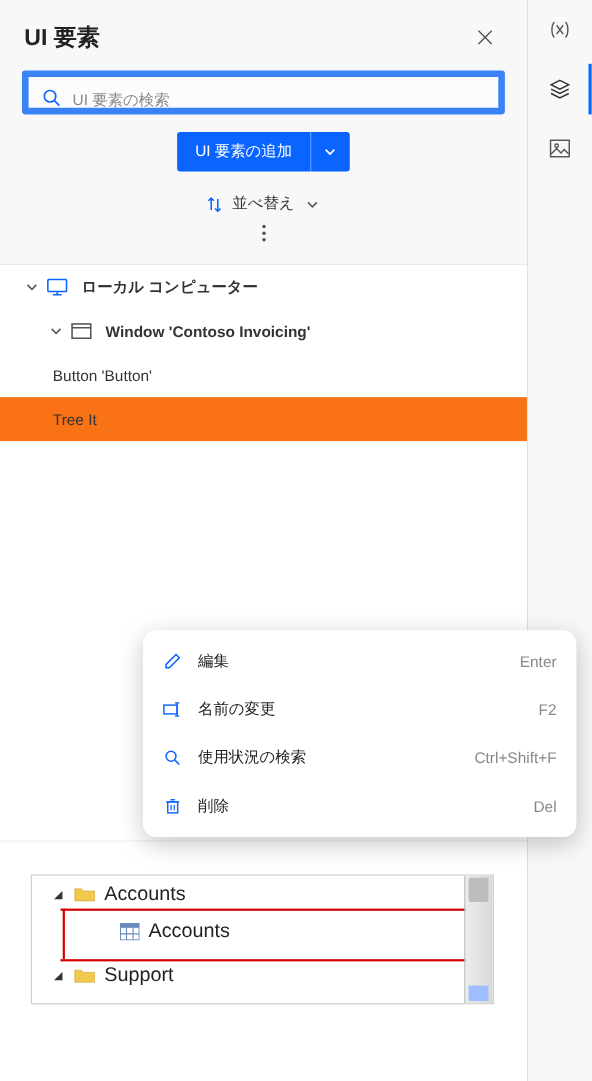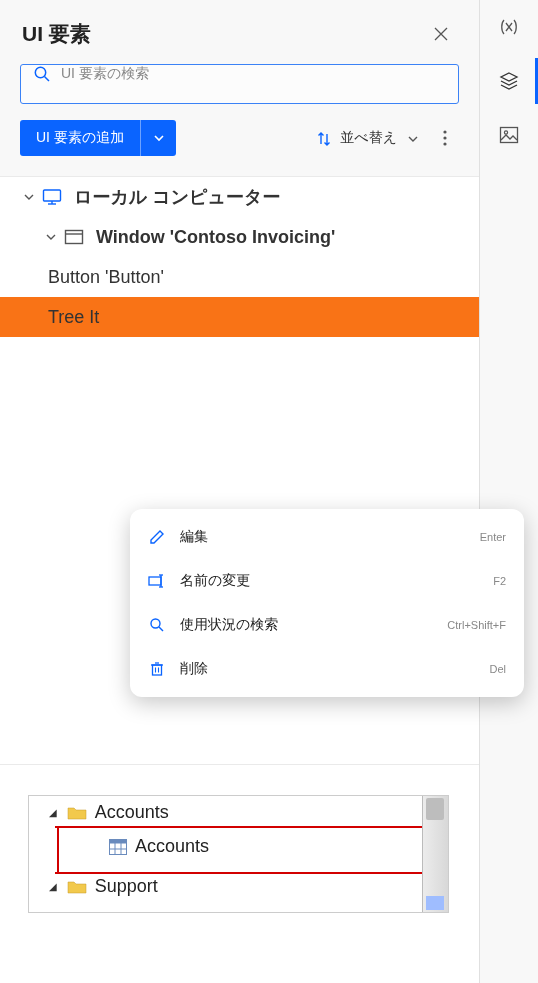--- a/index.html
+++ b/index.html
@@ -8,50 +8,50 @@
   .main-panel { flex: 1; display: flex; flex-direction: column; border-right: 1px solid #e0e0e0; background: #f8f8f8; position: relative; }
   .right-rail { width: 58px; background: #f8f8f8; display: flex; flex-direction: column; align-items: center; }
   .rail-item { width: 58px; height: 54px; display: flex; align-items: center; justify-content: center; color: #555; position: relative; }
   .rail-item.active::after { content: ""; position: absolute; right: 0; top: 4px; bottom: 4px; width: 3px; background: #0a64ff; }
 
   .panel-header { display: flex; align-items: center; justify-content: space-between; padding: 18px 22px 10px 22px; }
   .panel-title { font-size: 21px; font-weight: 600; color: #222; }
   .close-btn { width: 32px; height: 32px; display: flex; align-items: center; justify-content: center; color: #555; cursor: pointer; }
 
   .search-wrap { padding: 4px 20px 14px 20px; }
-  .search-box { display: flex; align-items: flex-start; border: 1px solid #3b82f6; border-radius: 3px; height: 40px; background: #fcfcfc; padding: 0 12px; gap: 10px; }
+  .search-box { display: flex; align-items: flex-end; border: 6px solid #3b82f6; border-radius: 3px; height: 40px; background: #fcfcfc; padding: 0 12px; gap: 10px; }
   .search-box input { flex: 1; border: none; background: transparent; outline: none; font-size: 14px; color: #333; }
   .search-box input::placeholder { color: #888; }
 
-  .toolbar-row { display: flex; align-items: center; padding: 2px 20px 20px 20px; gap: 10px; }
+  .toolbar-row { display: flex; align-items: center; padding: 2px 20px 20px 20px; gap: 10px; flex-direction: column; }
   .split-btn { display: flex; background: #0a64ff; color: #fff; border-radius: 3px; height: 36px; overflow: hidden; }
   .split-btn .sb-main { padding: 0 16px; display: flex; align-items: center; font-size: 14px; }
   .split-btn .sb-caret { width: 36px; display: flex; align-items: center; justify-content: center; border-left: 1px solid rgba(255,255,255,0.4); }
   .spacer { flex: 1; }
   .sort-btn { display: flex; align-items: flex-end; gap: 8px; color: #333; font-size: 14px; cursor: pointer; }
   .caret-down { width: 16px; height: 16px; display:flex; align-items:center; justify-content:center;}
   .more-btn { width: 28px; display:flex; align-items:center; justify-content:center; color:#555; cursor:pointer;}
 
   .tree-area { flex: 1; background: #fff; border-top: 1px solid #eaeaea; overflow: visible; position: relative; }
-  .tree-row { display: flex; align-items: center; height: 40px; font-size: 18px; color: #333; }
+  .tree-row { display: flex; align-items: center; height: 40px; font-size: 14px; color: #333; }
   .tr-pad1 { padding-left: 20px; }
   .tr-pad2 { padding-left: 42px; }
   .tr-pad3 { padding-left: 48px; }
   .tree-row .chev { width: 18px; display:flex; align-items:center; justify-content:center; color:#555; margin-right:2px;}
   .tree-row .icon-slot { width: 24px; display:flex; align-items:center; justify-content:center; margin-right: 10px; color:#0a64ff;}
   .tree-row .icon-slot.window { color:#555; }
   .tree-row.selected { background: #f97316; }
   .tree-label { font-weight: 600; }
   .tree-sub { font-weight: 400; }
 
   .context-menu { position: absolute; left: 130px; top: 332px; width: 394px; background: #fff; box-shadow: 0 6px 22px rgba(0,0,0,0.22); z-index: 50; border-radius: 12px; padding: 6px 0; }
   .cm-item { display: flex; align-items: center; height: 44px; padding: 0 18px; font-size: 14px; color: #222; cursor: pointer; gap: 14px; }
   .cm-icon { width: 18px; height: 18px; display:flex; align-items:center; justify-content:center; color: #0a64ff; }
   .cm-label { flex: 1; }
-  .cm-shortcut { color: #888; font-size: 11px; }
+  .cm-shortcut { color: #888; font-size: 14px; }
 
   .preview-pane { background: #fff; border-top: 1px solid #eaeaea; padding: 30px 28px 70px 28px; }
   .preview-box { border: 1px solid #ccc; width: 421px; height: 118px; background: #fff; position: relative; overflow: hidden; }
   .pv-scroll { position:absolute; right:0; top:0; bottom:0; width: 26px; background: linear-gradient(to right,#ececec,#d8d8d8); border-left:1px solid #bbb;}
   .pv-thumb { position:absolute; right:4px; top:2px; width:18px; height:22px; background:#bdbdbd; border-radius:2px;}
   .pv-thumb2 { position:absolute; right:4px; bottom:2px; width:18px; height:14px; background:#9fbdff;}
   .pv-content { position:absolute; inset:0 26px 0 0; }
   .pv-red-h1 { position:absolute; left:26px; right:-8px; top:30px; height:2px; background:#d20000;}
   .pv-red-h2 { position:absolute; left:26px; right:-8px; top:76px; height:2px; background:#d20000;}
   .pv-red-v1 { position:absolute; left:28px; top:30px; height:46px; width:2px; background:#d20000;}

